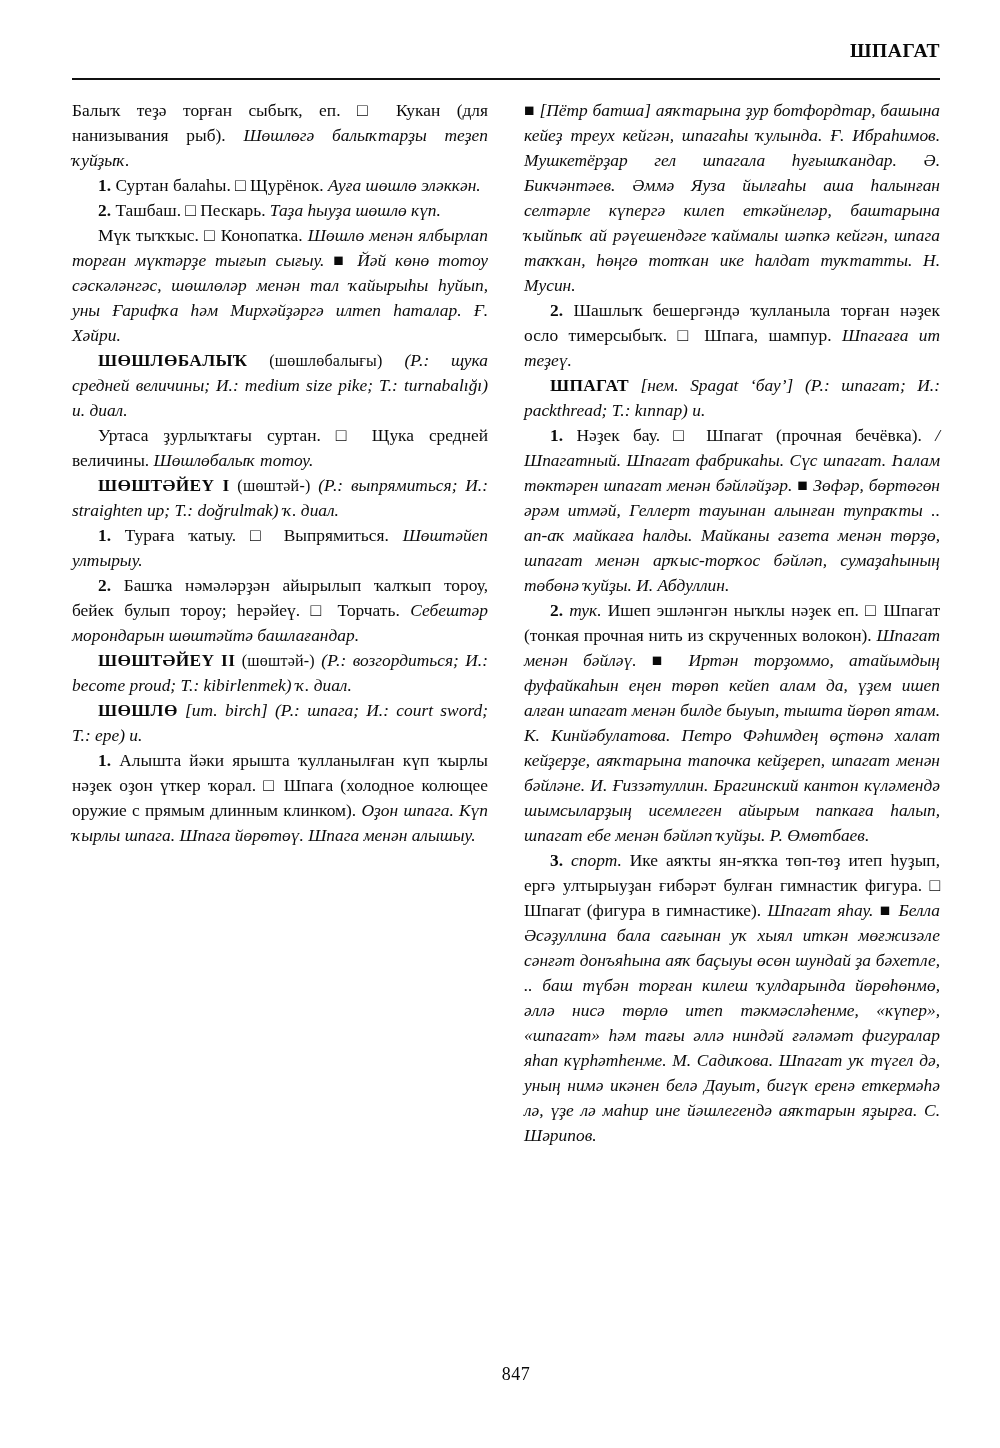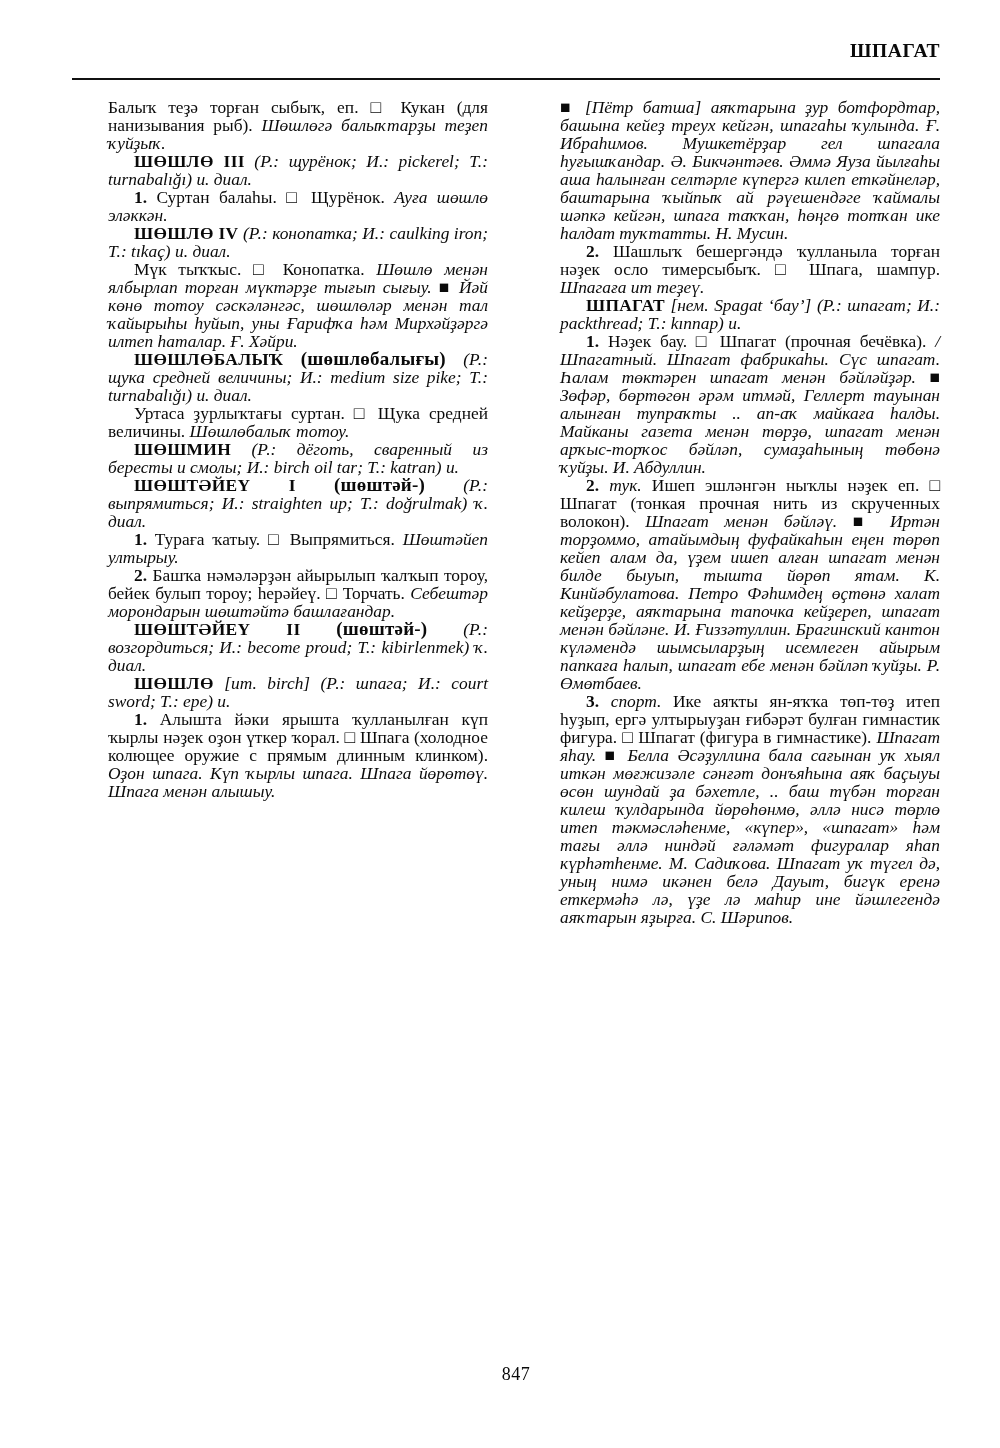--- a/index.html
+++ b/index.html
@@ -55,42 +55,41 @@
     left: 72px;
     top: 98px;
     width: 868px;
     height: 1230px;
     display: flex;
     gap: 36px;
   }
   .col {
     width: 416px;
     font-size: 17.4px;
-    line-height: 18px;
+    line-height: 25px;
     text-align: justify;
     text-justify: inter-word;
     hyphens: manual;
-    margin-left: 36px;
   }
   .col p {
     margin: 0;
     text-indent: 26px;
   }
   .col p.cont {
     text-indent: 0;
   }
 
   
   .hw {                 
     font-weight: bold;
     letter-spacing: 0.3px;
   }
   .hw-sm {              
-    font-weight: bold;
-    font-size: 19px;
+    font-weight: normal;
+    font-size: 16px;
     letter-spacing: 0.2px;
   }
   .it {
     font-style: italic;
   }
   .num {
     font-weight: bold;
   }
 
   
@@ -113,31 +112,29 @@
     <div class="running-head">ШПАГАТ</div>
   </div>
   <div class="head-rule"></div>
 
   <div class="columns">
 
     <div class="col">
 
       <p class="cont"><span>Балыҡ теҙә торған сыбыҡ, еп. □ Кукан (для нанизывания рыб). <i>Шөшлөгә балыҡтарҙы теҙеп ҡуйҙыҡ.</i></span></p>
 
-      <p><span class="hw">ШӨШЛӨ III</span><span class="it"> (Р.: щурёнок; И.: pickerel; Т.: turnabalığı) и. диал.</span></p>
       <p><span class="num">1.</span><span> Суртан балаһы.  □  Щурёнок. <i>Ауға шөшлө эләккән.</i></span></p>
+      <p><span class="num">2.</span><span> Ташбаш. □ Пескарь. <i>Таҙа һыуҙа шөшлө күп.</i></span></p>
 
-      <p><span class="hw">ШӨШЛӨ IV</span><span class="it"> (Р.: конопатка; И.: caulking iron; Т.: tıkaç) и. диал.</span></p>
       <p><span>Мүк тыҡҡыс. □ Конопатка. <i>Шөшлө менән ялбырлап торған мүктәрҙе тығып сығыу. </i>■<i> Йәй көнө тотоу сәскәләнгәс, шөшлөләр менән тал ҡайырыһы һуйып, уны Ғарифҡа һәм Мирхәйҙәргә илтеп һаталар. Ғ. Хәйри.</i></span></p>
 
       <p><span class="hw">ШӨШЛӨБАЛЫҠ</span> <span class="hw-sm">(шөшлөбалығы)</span><span class="it"> (Р.: щука средней величины; И.: medium size pike; Т.: turnabalığı) и. диал.</span></p>
       <p><span>Уртаса ҙурлыҡтағы суртан. □ Щука средней величины. <i>Шөшлөбалыҡ тотоу.</i></span></p>
 
 
-      <p><span class="hw">ШӨШМИН</span><span class="it"> (Р.: дёготь, сваренный из бересты и смолы; И.: birch oil tar; Т.: katran) и.</span></p>
 
       <p><span class="hw">ШӨШТӘЙЕҮ I</span> <span class="hw-sm">(шөштәй-)</span><span class="it"> (Р.: выпрямиться; И.: straighten up; Т.: doğrulmak) ҡ. диал.</span></p>
       <p><span class="num">1.</span><span> Тураға ҡатыу.  □  Выпрямиться. <i>Шөштәйеп ултырыу.</i></span></p>
       <p><span class="num">2.</span><span> Башҡа нәмәләрҙән айырылып ҡалҡып тороу, бейек булып тороу; һерәйеү. □ Торчать. <i>Себештәр морондарын шөштәйтә башлағандар.</i></span></p>
 
       <p><span class="hw">ШӨШТӘЙЕҮ II</span> <span class="hw-sm">(шөштәй-)</span><span class="it"> (Р.: возгордиться; И.: become proud; Т.: kibirlenmek) ҡ. диал.</span></p>
 
       <p><span class="hw">ШӨШЛӨ</span> <span class="it">[ит. birch]</span><span class="it"> (Р.: шпага; И.: court sword; Т.: epe) и.</span></p>
       <p><span class="num">1.</span><span> Алышта йәки ярышта ҡулланылған күп ҡырлы нәҙек оҙон үткер ҡорал. □ Шпага (холодное колющее оружие с прямым длинным клинком). <i>Оҙон шпага. Күп ҡырлы шпага. Шпага йөрөтөү. Шпага менән алышыу.</i></span></p>
 

